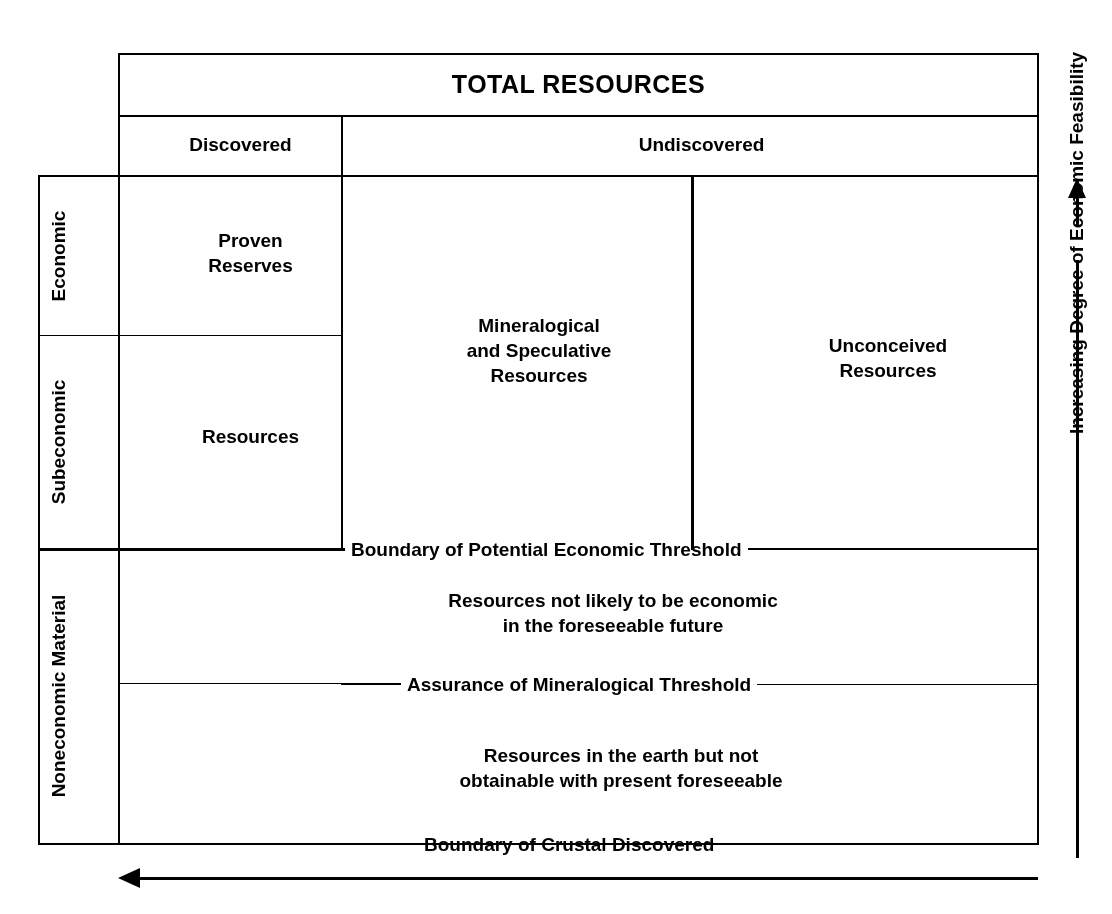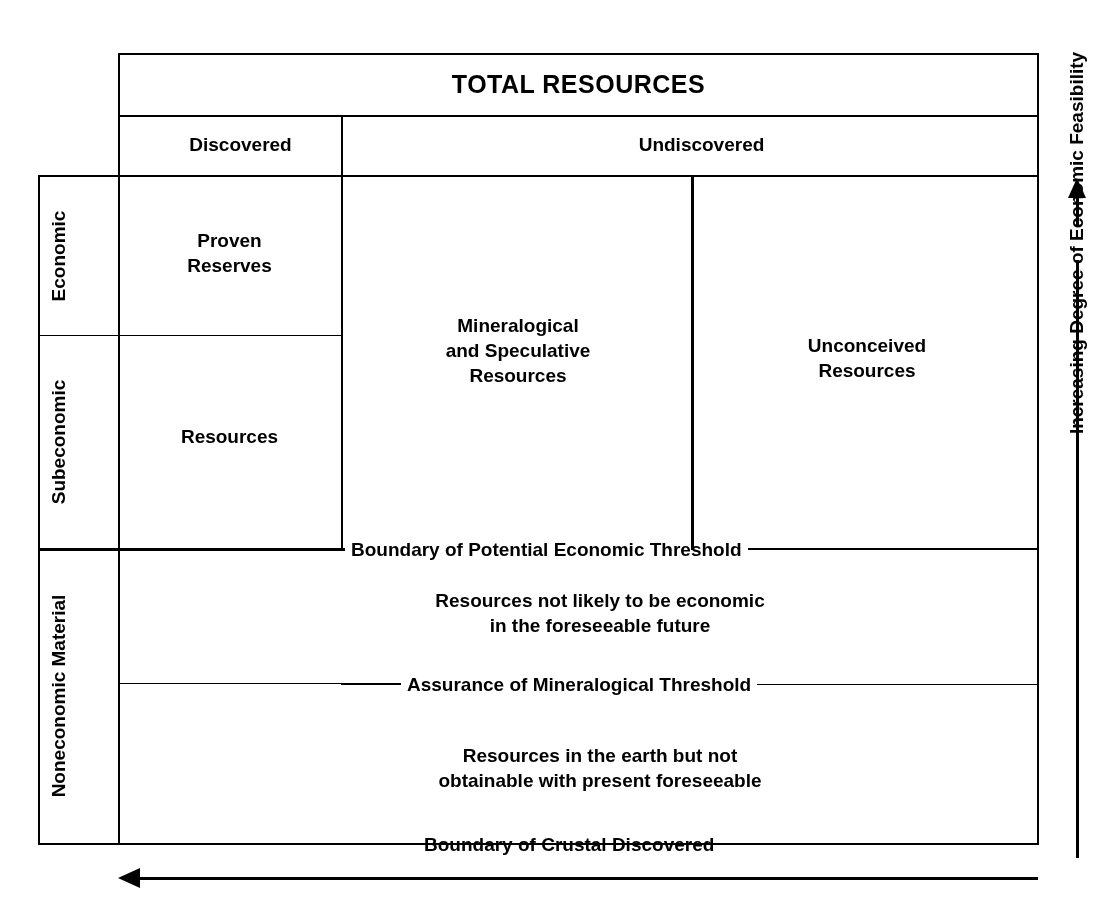--- a/index.html
+++ b/index.html
@@ -37,20 +37,21 @@
   .hline.med { height: 2px; }
   .vline.med { width: 2px; }
 
   .cell-text {
     position: absolute;
     text-align: center;
     line-height: 1.32;
     font-size: 19px;
     color: #000;
     white-space: pre-line;
+    margin-left: 21px;
   }
 
   .hdr-title {
     position: absolute;
     text-align: center;
     font-size: 25px;
     letter-spacing: 0.5px;
     color: #000;
   }
 
@@ -209,21 +210,21 @@
 
   <div class="cell-text" style="left:118px; top:424px; width:223px;">Resources</div>
 
   <div class="cell-text" style="left:346px; top:313px; width:344px;">Mineralogical
 and Speculative
 Resources</div>
 
   <div class="cell-text" style="left:697px; top:333px; width:340px;">Unconceived
 Resources</div>
 
-  <div class="cell-text" style="left:160px; top:588px; width:880px;">Resources not likely to be economic
+  <div class="cell-text" style="left:152px; top:588px; width:880px;">Resources not likely to be economic
 in the foreseeable future</div>
 
   <div class="cell-text" style="left:160px; top:743px; width:880px;">Resources in the earth but not
 obtainable with present foreseeable</div>
 
   <div class="boundary-row" style="left:341px; top:538px; width:698px;align-items:center;">
     <div class="lead" style="flex:0 0 4px;"></div>
     <span class="cap">Boundary of Potential Economic Threshold</span>
     <div class="trail"></div>
   </div>

